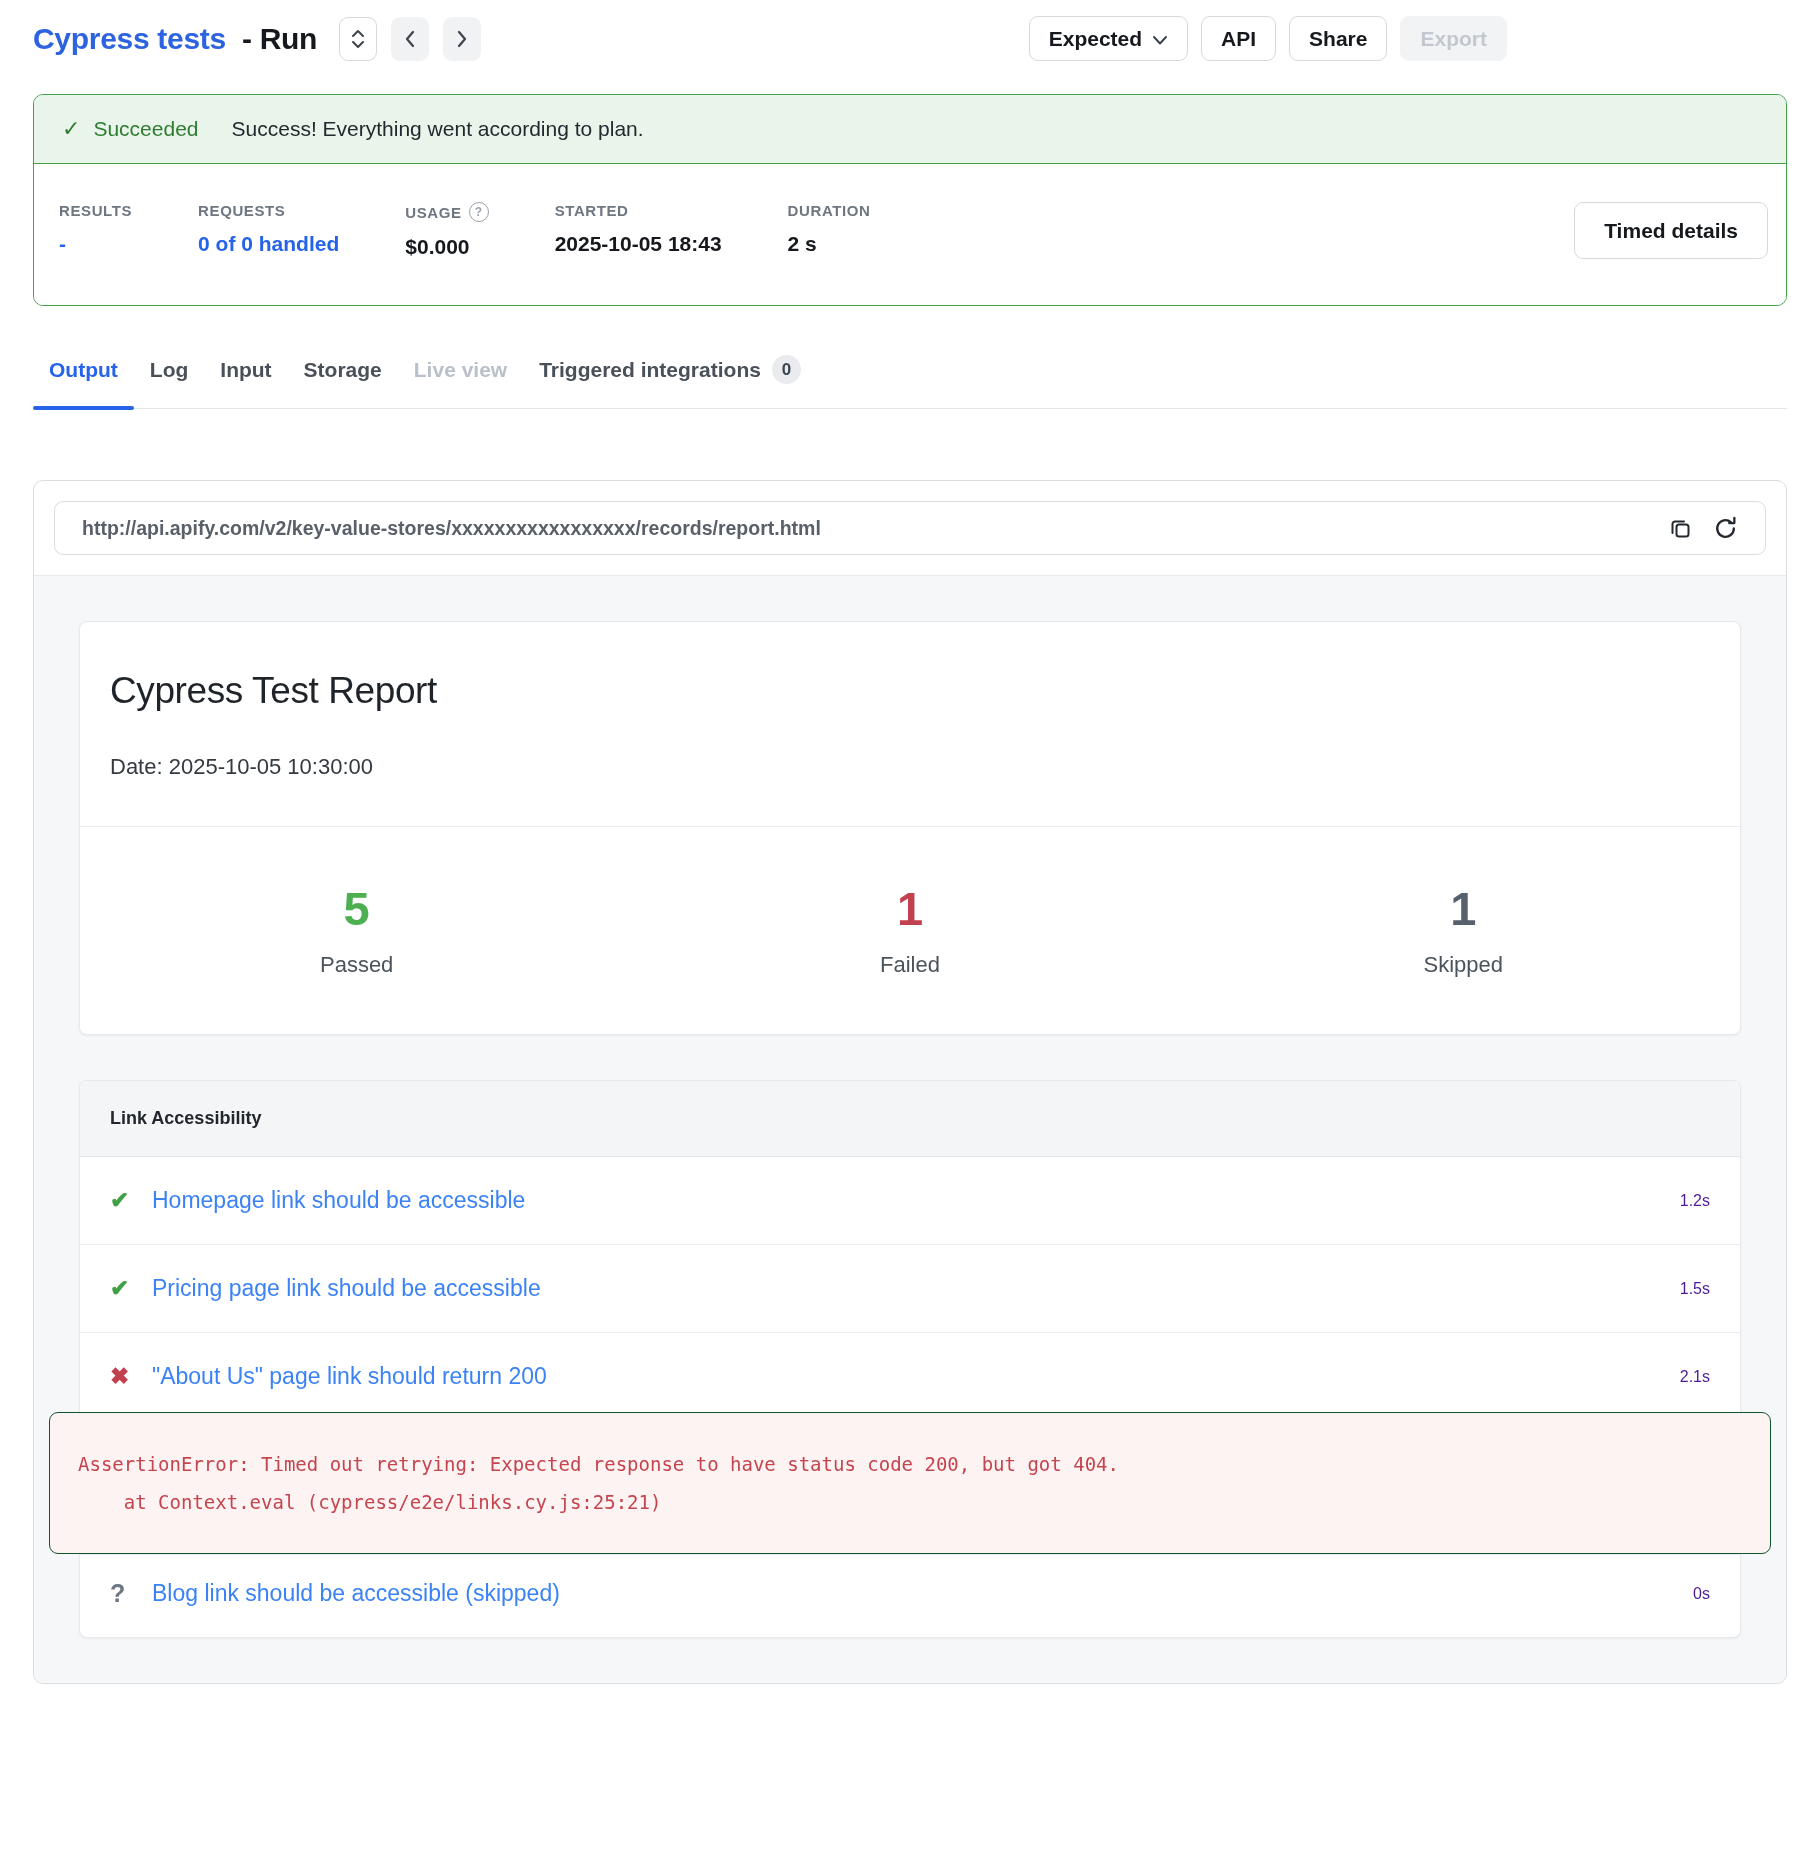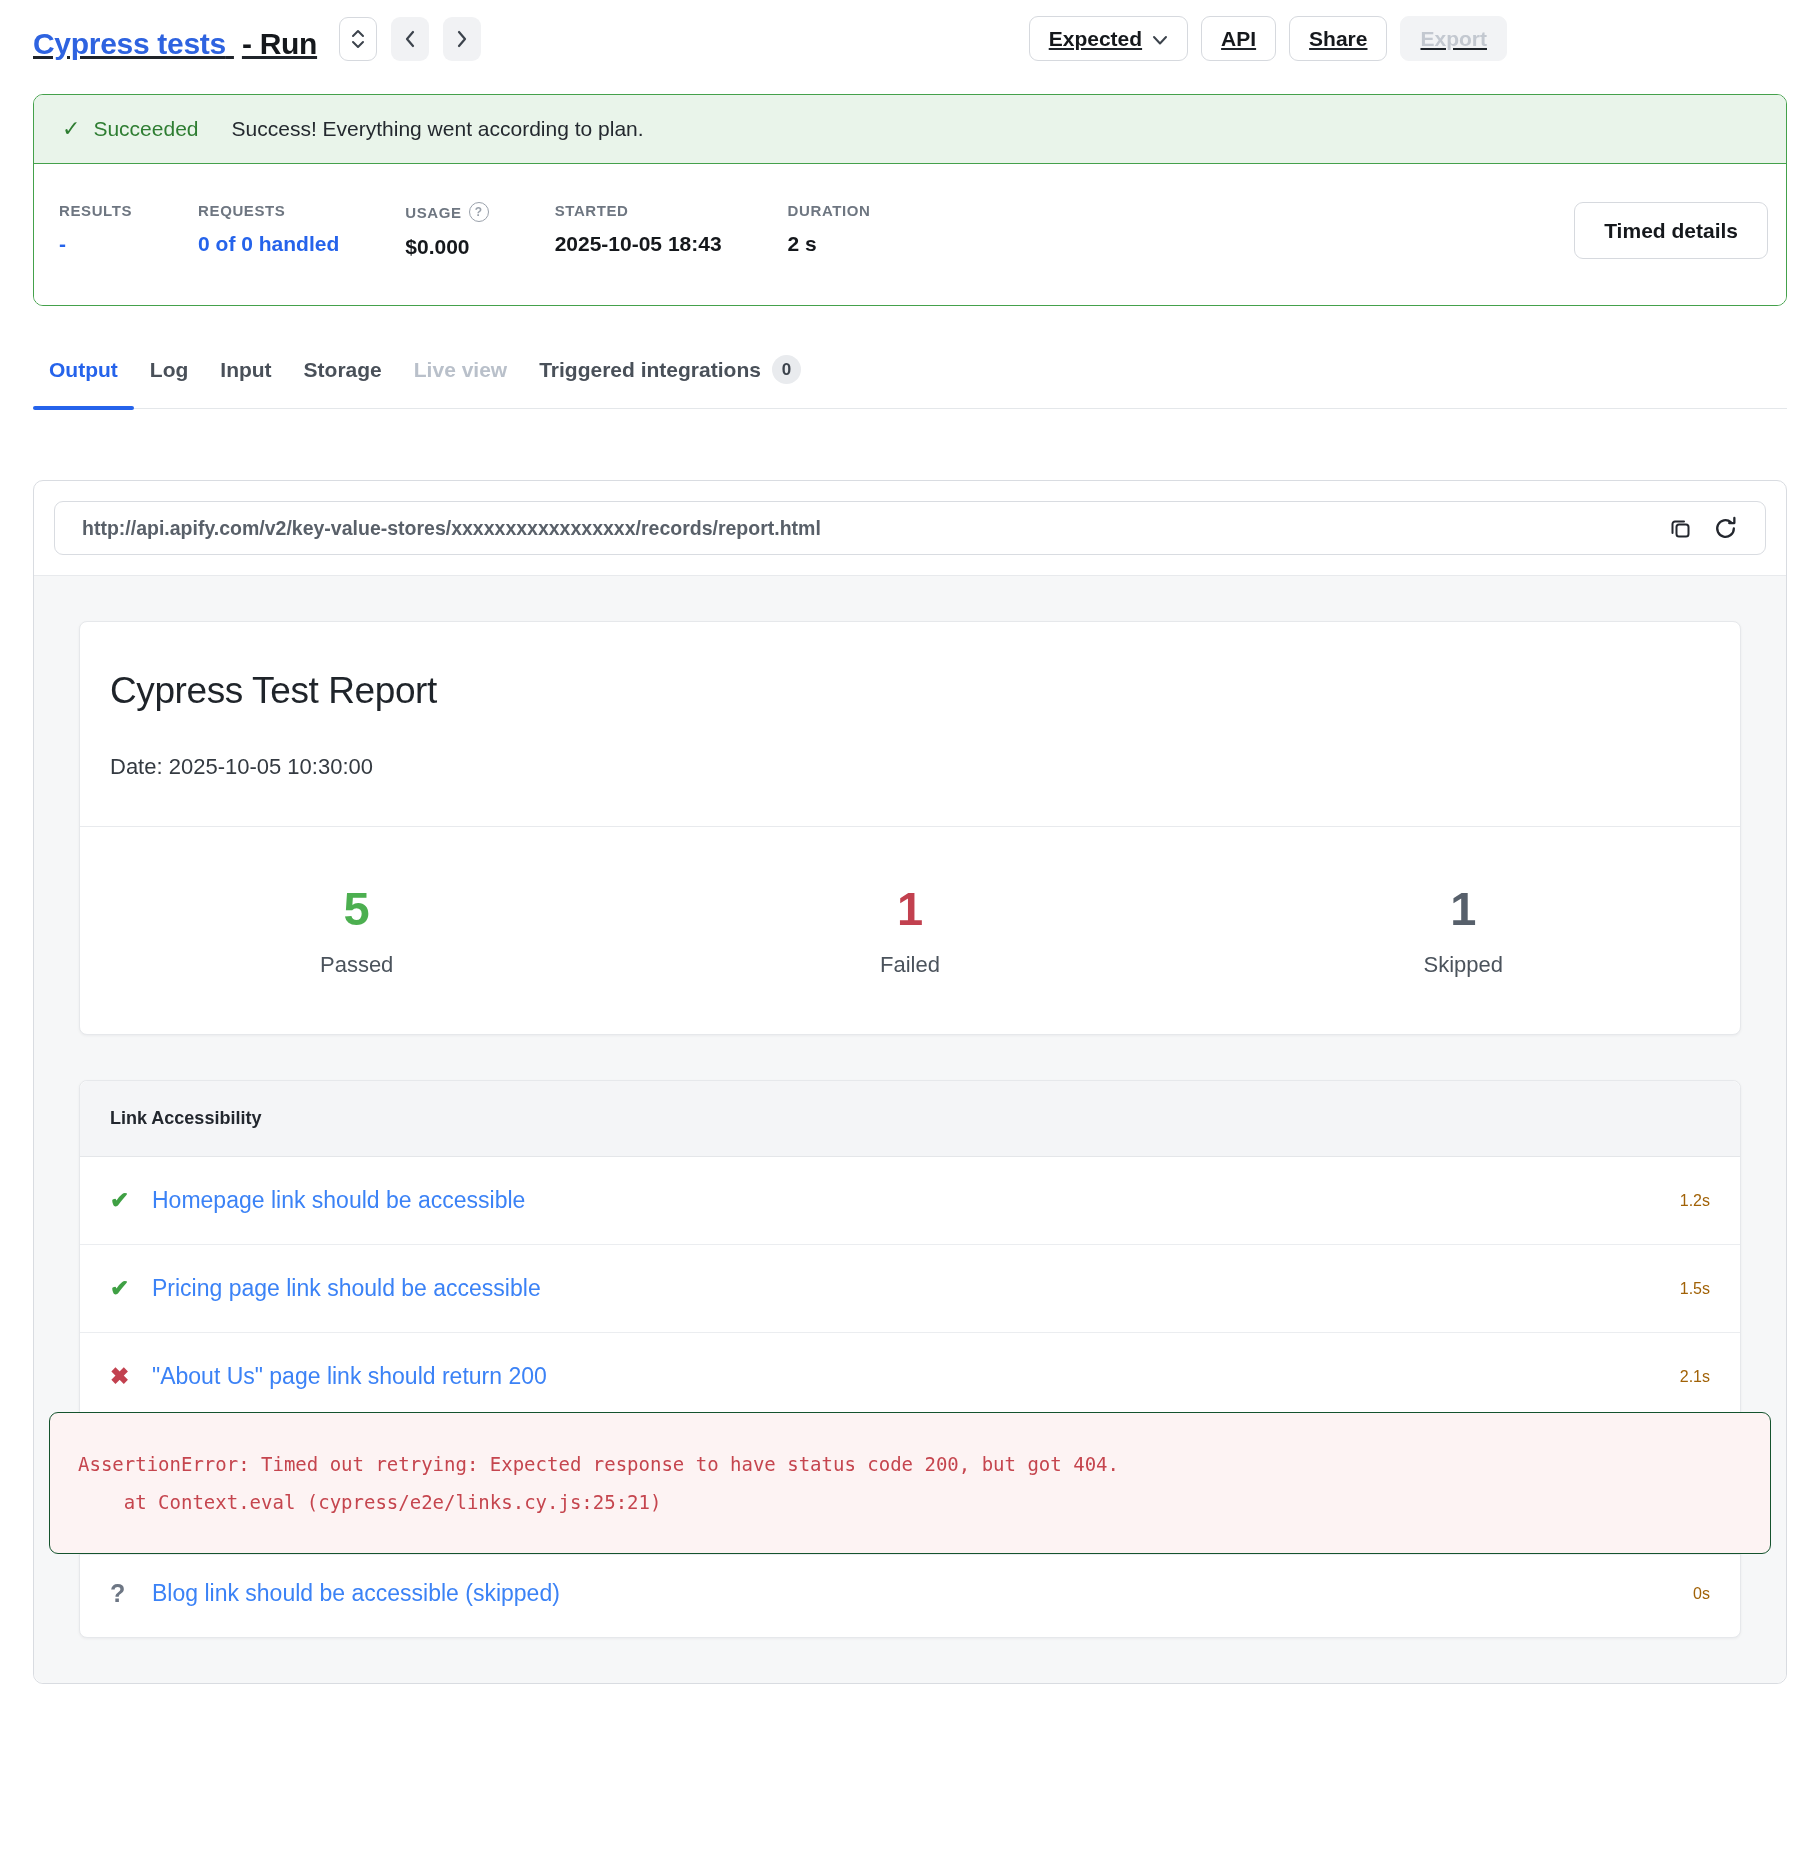--- a/index.html
+++ b/index.html
@@ -1,21 +1,21 @@
 <!DOCTYPE html>
 <html><head>
 <meta charset="utf-8">
 <style>
   * { box-sizing: border-box; margin: 0; padding: 0; }
   html, body { width: 1820px; height: 1852px; background: #ffffff; overflow: hidden; }
   body { font-family: "Liberation Sans", sans-serif; color: #1f242a; }
   .page { padding: 16px 33px 0; }
 
   
-  .top-header { display: flex; align-items: flex-end; text-decoration: underline; }
+  .top-header { display: flex; align-items: center; }
   .page-title { font-size: 30px; font-weight: 800; letter-spacing: -0.3px; }
   .page-title .t-link { color: #2e63e0; cursor: pointer; }
   .page-title .t-suffix { color: #15181c; margin-left: 8px; }
   .hdr-btns-left { display: flex; gap: 14px; margin-left: 22px; }
   .icon-btn { width: 38px; height: 44px; border-radius: 9px; display: flex; align-items: center; justify-content: center; background: #fff; border: 1px solid #d6d9de; cursor: pointer; }
   .icon-btn.flat { background: #f1f2f4; border: none; }
   .icon-btn svg { display: block; }
   .hdr-btns-right { margin-left: auto; margin-right: 280px; display: flex; gap: 13px; }
   .btn { height: 45px; padding: 0 19px; border-radius: 9px; border: 1px solid #d6d9de; background: #fff; font-family: inherit; font-size: 21px; font-weight: 600; color: #15181c; display: inline-flex; align-items: center; gap: 10px; cursor: pointer; }
   .btn.disabled { background: #f2f3f5; border-color: #f2f3f5; color: #c3c8d0; cursor: default; }
@@ -67,21 +67,21 @@
   .suite-head { background: #f4f5f7; border-bottom: 1px solid #e4e6e9; border-radius: 8px 8px 0 0; padding: 27px 30px; font-size: 18px; font-weight: 700; color: #22272e; }
   .test-row { display: flex; align-items: center; padding: 30px; }
   .test-row + .test-row, .error-box + .test-row { border-top: 1px solid #ebedf0; }
   .test-row.failed-row { border-top: 1px solid #ebedf0; padding-bottom: 12px; }
   .test-row.skipped-row { padding: 24px 30px 29px; }
   .t-icon { width: 42px; font-size: 23px; font-weight: 700; flex: 0 0 auto; }
   .t-icon.pass { color: #3fa044; }
   .t-icon.fail { color: #c2414f; }
   .t-icon.skip { color: #6d7684; font-size: 25px; }
   .t-name { font-size: 23px; color: #3b82f6; }
-  .t-duration { margin-left: auto; font-size: 16px; color: #a16207; }
+  .t-duration { margin-left: auto; font-size: 16px; color: #4c1d95; }
   .error-box { margin: 10px -31px 0; background: #fdf3f3; border: 1px solid #14532d; border-radius: 9px; padding: 32px 28px; font-family: "DejaVu Sans Mono", monospace; font-size: 19px; line-height: 38px; color: #c5454e; white-space: pre-wrap; }
 </style>
 </head>
 <body>
 
 <div class="page">
 
   <div class="top-header">
     <div class="page-title">
       <span class="t-link">Cypress tests</span>

